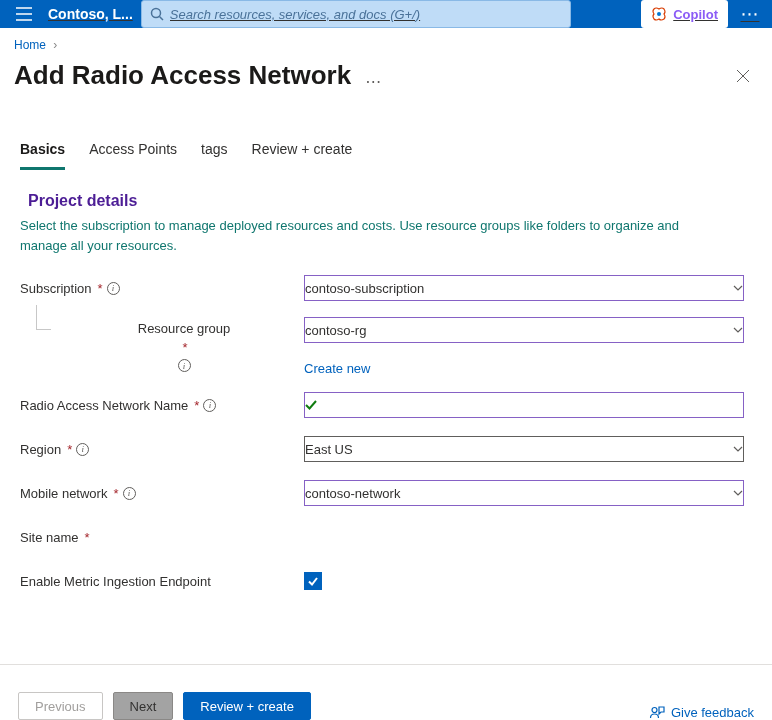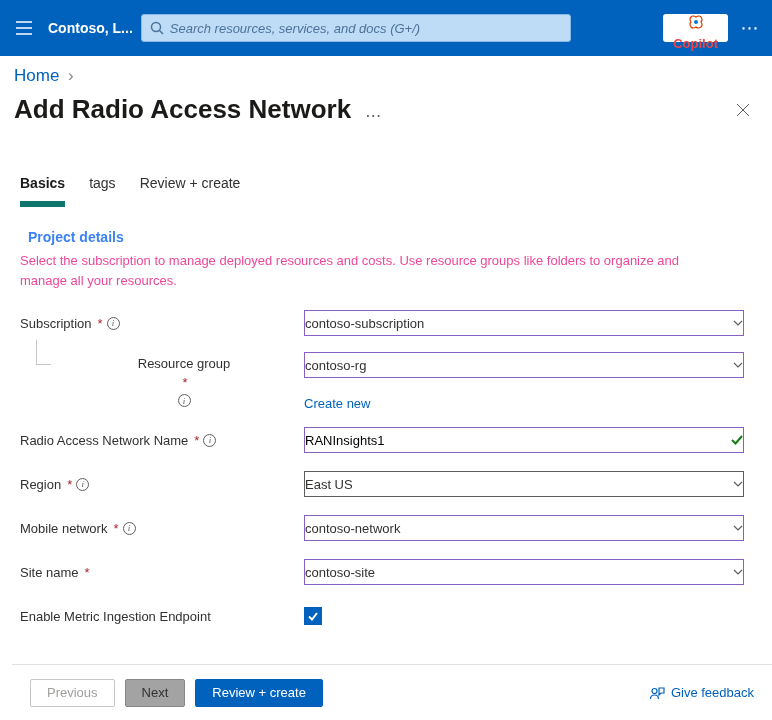--- a/index.html
+++ b/index.html
@@ -1,51 +1,51 @@
 <!DOCTYPE html>
 <html><head>
 <meta charset="utf-8">
 <style>
   * { box-sizing: border-box; margin: 0; padding: 0; font-family: "Segoe UI", Arial, sans-serif; }
   body { width: 772px; height: 720px; overflow: hidden; background: #fff; color: #323130; font-size: 13px; }
 
   
-  .topbar { background: #0062bd; height: 56px; display: flex; align-items: center; padding: 0 8px; gap: 8px; }
+  .topbar { background: #0062bd; height: 28px; display: flex; align-items: center; padding: 0 8px; gap: 8px; text-decoration: underline; }
   .hamburger { width: 32px; height: 32px; display:flex; align-items:center; justify-content:center; cursor:pointer; }
   .hamburger svg { stroke:#fff; }
   .tenant { color:#fff; font-weight:600; font-size:14px; white-space:nowrap; max-width:90px; overflow:hidden; text-overflow:ellipsis; }
   .searchbox { flex:0 0 430px; height:28px; background:#bfdcf7; border:1px solid #89b9e6; border-radius:3px; display:flex; align-items:center; padding:0 8px; gap:6px; }
   .searchbox input { flex:1; background:transparent; border:none; outline:none; font-size:13px; color:#1b3f5c; font-style:italic; }
   .searchbox input::placeholder { color:#4a7299; font-style:italic; }
   .topbar-spacer { flex:1; }
-  .copilot-btn { background:#fff; border-radius:3px; height:28px; padding:0 10px; display:flex; align-items:center; gap:6px; font-size:13px; font-weight:600; color:#ef4444; cursor:pointer;flex-direction:column; }
+  .copilot-btn { background:#fff; border-radius:3px; height:28px; padding:0 10px; display:flex; align-items:center; gap:6px; font-size:13px; font-weight:600; color:#8b5cf6; cursor:pointer; }
   .copilot-logo { width:16px; height:16px; }
   .more-btn { width:28px; height:28px; display:flex; align-items:center; justify-content:center; color:#fff; cursor:pointer; font-size:18px; letter-spacing:1px; }
 
   
-  .breadcrumb { padding: 10px 14px 4px; font-size:17px; }
+  .breadcrumb { padding: 10px 14px 4px; font-size:12px; }
   .breadcrumb a { color:#0062bd; text-decoration:none; }
   .breadcrumb .chev { color:#888; margin-left:4px; }
 
   
   .title-row { display:flex; align-items:flex-end; padding: 4px 14px 24px; }
   .title-row h1 { font-size:26px; font-weight:600; color:#1b1a19; }
   .title-ellipsis { margin-left:14px; color:#605e5c; cursor:pointer; font-size:16px; letter-spacing:2px; }
   .title-spacer { flex:1; }
   .close-x { width:30px; height:30px; display:flex; align-items:center; justify-content:center; cursor:pointer; color:#605e5c; }
 
   
   .tabs { display:flex; gap:24px; padding: 0 20px; border-bottom: none; margin-top: 20px;}
   .tab { padding: 6px 0 10px; font-size:14px; color:#323130; cursor:pointer; }
-  .tab.active { font-weight:600; border-bottom: 6px solid #0f766e; color:#1b1a19; }
+  .tab.active { font-weight:600; border-bottom: 3px solid #0f766e; color:#1b1a19; }
 
   
   .form-body { padding: 16px 20px 0; }
-  .section-title { font-weight:600; font-size:14px; margin: 6px 0 6px; color:#3b82f6;padding-left:8px; }
-  .section-desc { font-size:13px; color:#ec4899; line-height:1.5; max-width: 680px; margin-bottom:18px; }
+  .section-title { font-weight:600; font-size:16px; margin: 6px 0 6px; color:#4c1d95;padding-left:8px; }
+  .section-desc { font-size:13px; color:#0f766e; line-height:1.5; max-width: 680px; margin-bottom:18px; }
 
   .field-row { display:flex; align-items:center; min-height: 30px; margin-bottom: 14px; }
   .field-row.indent .field-label { padding-left:44px; position:relative;flex-direction:column; }
   .field-row.indent .field-label::before {
     content:""; position:absolute; left:16px; top:-16px; width:14px; height:24px;
     border-left:1px solid #c7c7c7; border-bottom:1px solid #c7c7c7;
   }
   .field-label { flex: 0 0 284px; font-size:13px; color:#323130; display:flex; align-items:center; gap:4px; }
   .req { color:#a4262c; margin-left:2px; }
   .info-icon { width:13px; height:13px; border:1px solid #605e5c; border-radius:50%; display:inline-flex; align-items:center; justify-content:center; font-size:9px; color:#605e5c; cursor:help; font-style: italic; font-family: serif;}
@@ -61,21 +61,21 @@
   .combo .chev-d { color:#605e5c; }
   .textin input { border:none; outline:none; width:100%; font-size:13px; }
   .valid-check { color:#107c10; font-weight:bold; }
 
   .link { color:#0062bd; font-size:13px; cursor:pointer; margin-top:18px; display:inline-block; }
 
   .checkbox { width:18px; height:18px; background:#0062bd; display:inline-flex; align-items:center; justify-content:center; cursor:pointer; }
   .checkbox svg { stroke:#fff; }
 
   
-  .footer { position:absolute; bottom:0; left:12px; right:0; height:56px; border-top:1px solid #e1dfdd; padding:0 18px; display:flex; align-items:center; gap:10px; background:#fff; }
+  .footer { position:absolute; bottom:0; left:0; right:0; height:56px; border-top:1px solid #e1dfdd; padding:0 18px; display:flex; align-items:flex-end; gap:10px; background:#fff; }
   .btn { height:28px; padding:0 16px; font-size:13px; display:inline-flex; align-items:center; justify-content:center; cursor:pointer; border-radius:2px; }
   .btn.ghost-disabled { border:1px solid #c8c6c4; color:#a19f9d; background:#fff; cursor:default; }
   .btn.ghost { border:1px solid #8a8886; color:#323130; background:#a3a3a3; }
   .btn.primary { background:#0062bd; color:#fff; border:1px solid #0062bd; }
   .footer-spacer { flex:1; }
   .feedback { color:#0062bd; display:flex; align-items:center; gap:6px; cursor:pointer; font-size:13px; }
 
   svg { display:block; }
 </style>
 </head>
@@ -124,20 +124,21 @@
   <div class="close-x">
     <svg width="14" height="14" viewBox="0 0 14 14" stroke="#605e5c" stroke-width="1">
         <line x1="1" y1="1" x2="13" y2="13"></line>
         <line x1="13" y1="1" x2="1" y2="13"></line>
       </svg>
   </div>
 </div>
 
 <div class="tabs">
   <div class="tab active">Basics</div>
+  <div class="tab">Access Points</div>
   <div class="tab">tags</div>
   <div class="tab">Review + create</div>
 </div>
 
 <div class="form-body">
 
   <div class="section-title">Project details</div>
   <div class="section-desc">Select the subscription to manage deployed resources and costs. Use resource groups like folders to organize and manage all your resources.</div>
 
   <div class="field-row">
@@ -179,21 +180,20 @@
 
 
   <div class="field-row" style="margin-top:12px;">
     <div class="field-label">
       <span>Radio Access Network Name</span>
       <span class="req">*</span>
       <span class="info-icon">i</span>
     </div>
     <div class="field-control">
       <div class="textin">
-        <input type="text" value="RANInsights1" style="">
         <span class="valid-check">
           <svg width="12" height="12" viewBox="0 0 12 12" fill="none" stroke="#107c10" stroke-width="2">
               <polyline points="1,6 4.5,9.5 11,2"></polyline>
             </svg>
         </span>
       </div>
     </div>
   </div>
 
   <div class="field-row">
@@ -229,30 +229,20 @@
             </svg>
           </span>
       </div>
     </div>
   </div>
 
   <div class="field-row">
     <div class="field-label">
       <span>Site name</span>
       <span class="req">*</span>
-    </div>
-    <div class="field-control">
-      <div class="combo">
-        <span class="val">contoso-site</span>
-        <span class="chev-d">
-            <svg width="10" height="6" viewBox="0 0 10 6" fill="none" stroke="#605e5c" stroke-width="1.2">
-              <polyline points="1,1 5,5 9,1"></polyline>
-            </svg>
-          </span>
-      </div>
     </div>
   </div>
 
   <div class="field-row">
     <div class="field-label">
       <span>Enable Metric Ingestion Endpoint</span>
     </div>
     <div class="field-control">
       <span class="checkbox">
         <svg width="12" height="12" viewBox="0 0 12 12" fill="none" stroke-width="2">

